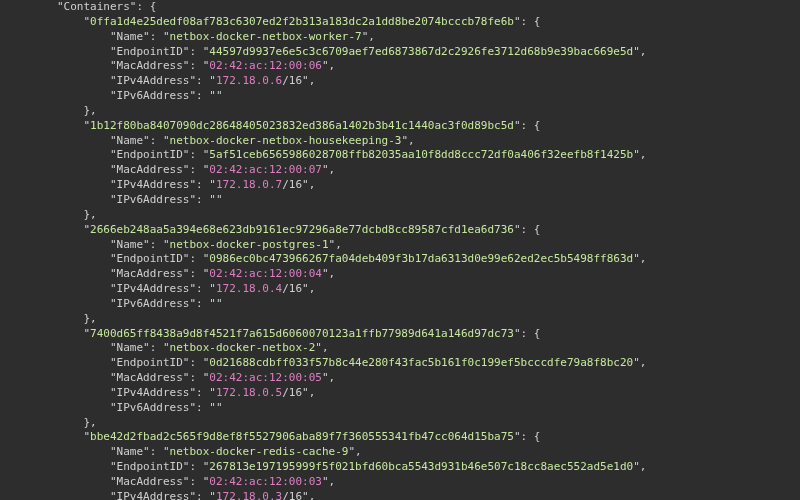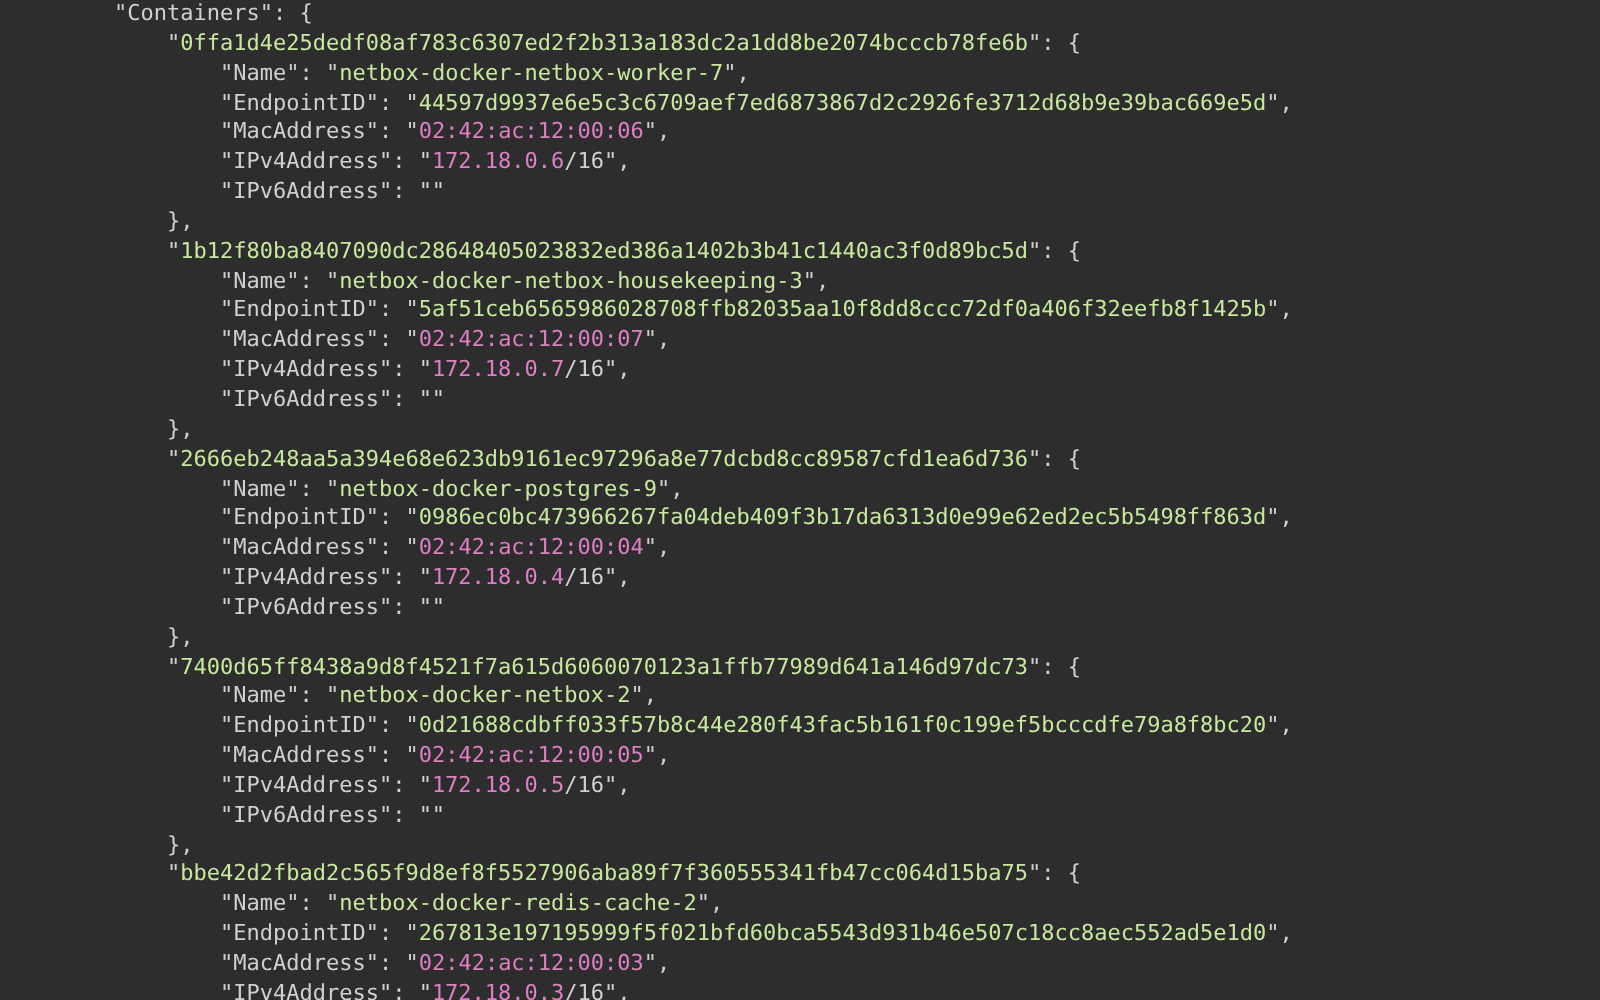--- a/index.html
+++ b/index.html
@@ -23,35 +23,35 @@
                 <span class="k">"IPv6Address"</span>: <span class="k">""</span>
             },
             <span class="k">"</span><span class="s">1b12f80ba8407090dc28648405023832ed386a1402b3b41c1440ac3f0d89bc5d</span><span class="k">"</span>: {
                 <span class="k">"Name"</span>: <span class="k">"</span><span class="s">netbox-docker-netbox-housekeeping-3</span><span class="k">"</span>,
                 <span class="k">"EndpointID"</span>: <span class="k">"</span><span class="s">5af51ceb6565986028708ffb82035aa10f8dd8ccc72df0a406f32eefb8f1425b</span><span class="k">"</span>,
                 <span class="k">"MacAddress"</span>: <span class="k">"</span><span class="mac">02:42:ac:12:00:07</span><span class="k">"</span>,
                 <span class="k">"IPv4Address"</span>: <span class="k">"</span><span class="ip">172.18.0.7</span><span class="sl">/16</span><span class="k">"</span>,
                 <span class="k">"IPv6Address"</span>: <span class="k">""</span>
             },
             <span class="k">"</span><span class="s">2666eb248aa5a394e68e623db9161ec97296a8e77dcbd8cc89587cfd1ea6d736</span><span class="k">"</span>: {
-                <span class="k">"Name"</span>: <span class="k">"</span><span class="s">netbox-docker-postgres-9</span><span class="k">"</span>,
+                <span class="k">"Name"</span>: <span class="k">"</span><span class="s">netbox-docker-postgres-1</span><span class="k">"</span>,
                 <span class="k">"EndpointID"</span>: <span class="k">"</span><span class="s">0986ec0bc473966267fa04deb409f3b17da6313d0e99e62ed2ec5b5498ff863d</span><span class="k">"</span>,
                 <span class="k">"MacAddress"</span>: <span class="k">"</span><span class="mac">02:42:ac:12:00:04</span><span class="k">"</span>,
                 <span class="k">"IPv4Address"</span>: <span class="k">"</span><span class="ip">172.18.0.4</span><span class="sl">/16</span><span class="k">"</span>,
                 <span class="k">"IPv6Address"</span>: <span class="k">""</span>
             },
             <span class="k">"</span><span class="s">7400d65ff8438a9d8f4521f7a615d6060070123a1ffb77989d641a146d97dc73</span><span class="k">"</span>: {
                 <span class="k">"Name"</span>: <span class="k">"</span><span class="s">netbox-docker-netbox-2</span><span class="k">"</span>,
                 <span class="k">"EndpointID"</span>: <span class="k">"</span><span class="s">0d21688cdbff033f57b8c44e280f43fac5b161f0c199ef5bcccdfe79a8f8bc20</span><span class="k">"</span>,
                 <span class="k">"MacAddress"</span>: <span class="k">"</span><span class="mac">02:42:ac:12:00:05</span><span class="k">"</span>,
                 <span class="k">"IPv4Address"</span>: <span class="k">"</span><span class="ip">172.18.0.5</span><span class="sl">/16</span><span class="k">"</span>,
                 <span class="k">"IPv6Address"</span>: <span class="k">""</span>
             },
             <span class="k">"</span><span class="s">bbe42d2fbad2c565f9d8ef8f5527906aba89f7f360555341fb47cc064d15ba75</span><span class="k">"</span>: {
-                <span class="k">"Name"</span>: <span class="k">"</span><span class="s">netbox-docker-redis-cache-2</span><span class="k">"</span>,
+                <span class="k">"Name"</span>: <span class="k">"</span><span class="s">netbox-docker-redis-cache-9</span><span class="k">"</span>,
                 <span class="k">"EndpointID"</span>: <span class="k">"</span><span class="s">267813e197195999f5f021bfd60bca5543d931b46e507c18cc8aec552ad5e1d0</span><span class="k">"</span>,
                 <span class="k">"MacAddress"</span>: <span class="k">"</span><span class="mac">02:42:ac:12:00:03</span><span class="k">"</span>,
                 <span class="k">"IPv4Address"</span>: <span class="k">"</span><span class="ip">172.18.0.3</span><span class="sl">/16</span><span class="k">"</span>,
                 : 
             },
             : {
                 : ,
                 : ,
                 : ,
                 : ,

